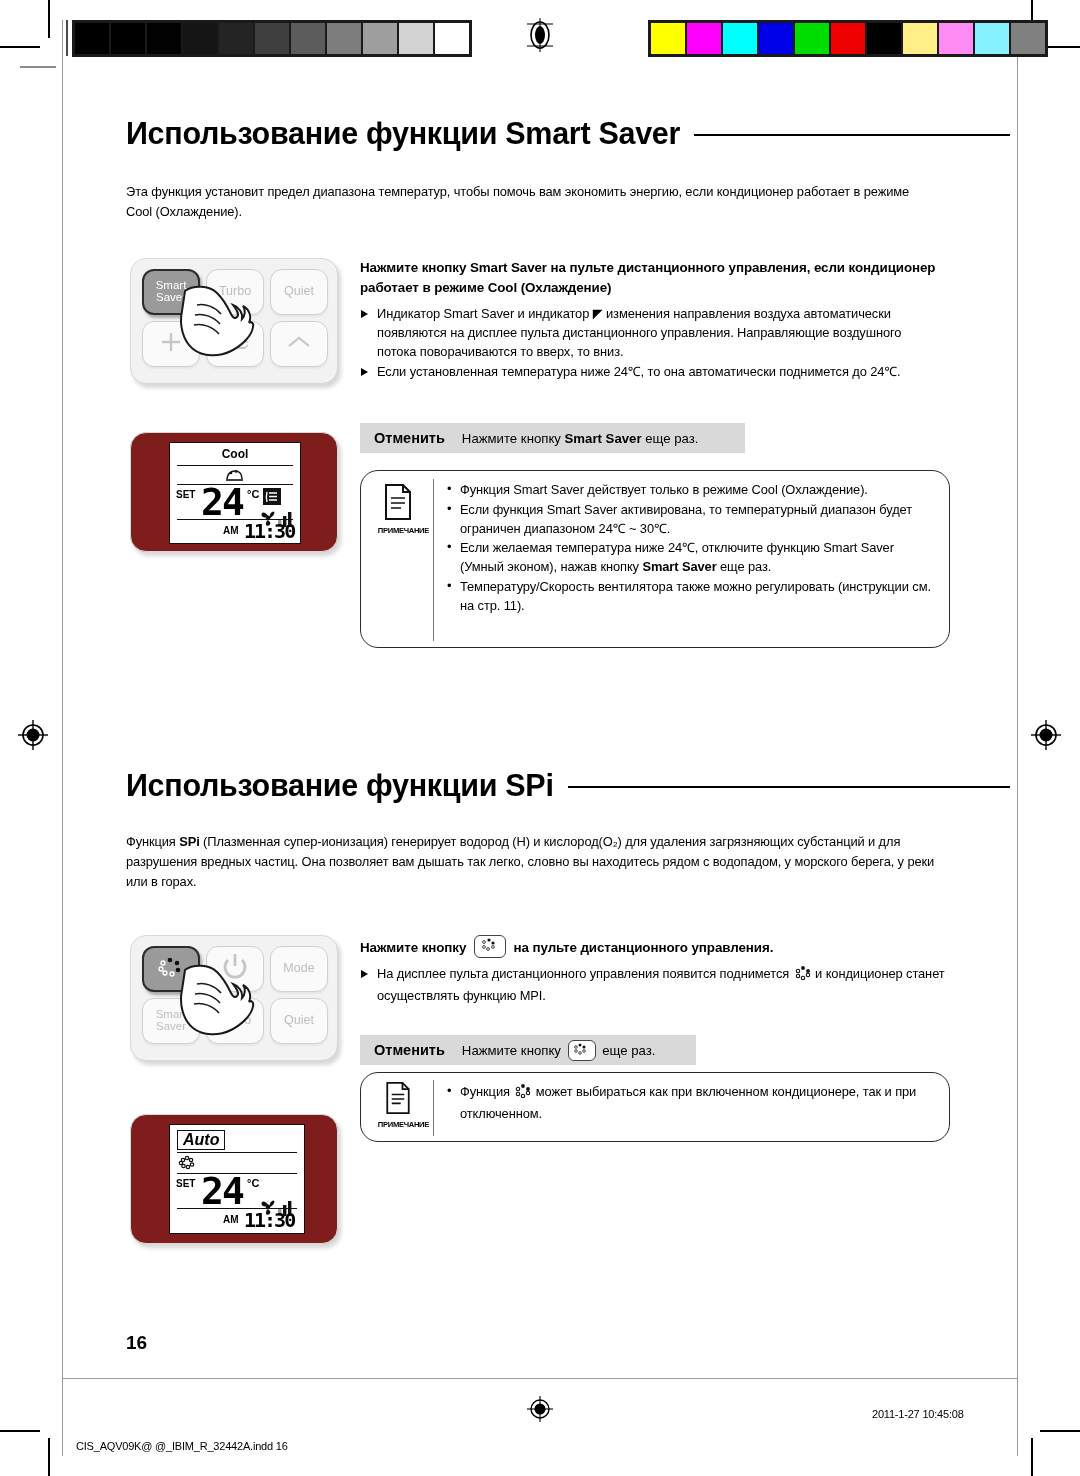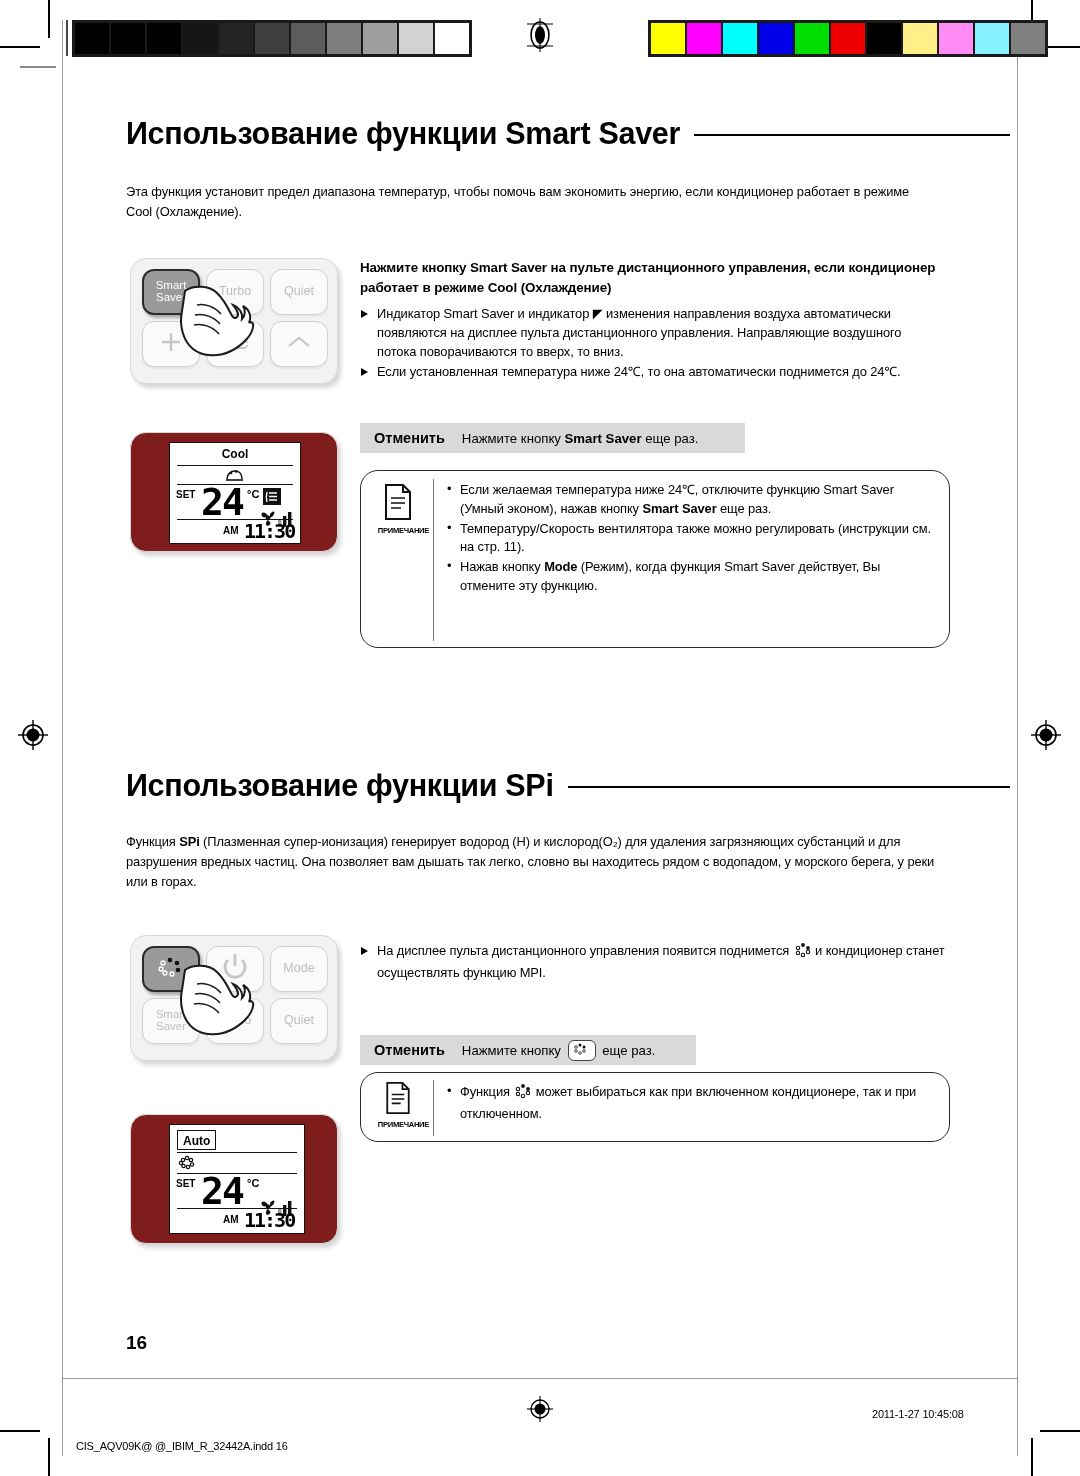--- a/index.html
+++ b/index.html
@@ -331,23 +331,24 @@
         <svg width="32" height="38" viewBox="0 0 32 38">
           <path d="M4 2 H21 L28 9 V36 H4 Z" fill="#fff" stroke="#111" stroke-width="2"></path>
           <path d="M21 2 V9 H28" fill="none" stroke="#111" stroke-width="2"></path>
           <path d="M9 15 H23 M9 20 H23 M9 25 H19" stroke="#111" stroke-width="1.7"></path>
         </svg>
       </span>
       <div class="cap">ПРИМЕЧАНИЕ</div>
     </div>
     <div class="notesep" style="left:72px;top:8px;height:162px;"></div>
     <ul class="note-list" id="ss-notes" style="left:84px;top:10px;width:492px;">
+        <li><span>Функция Smart Saver действует только в режиме Cool (Охлаждение).</span></li>
+        <li><span>Если функция Smart Saver активирована, то температурный диапазон будет ограничен диапазоном 24℃ ~ 30℃.</span></li>
         <li><span>Если желаемая температура ниже 24℃, отключите функцию Smart Saver (Умный эконом), нажав кнопку </span><b>Smart Saver</b><span> еще раз.</span></li>
         <li><span>Температуру/Скорость вентилятора также можно регулировать (инструкции см. на стр. 11).</span></li>
-        <li><span>Нажав кнопку </span><b>Mode</b><span> (Режим), когда функция Smart Saver действует, Вы отмените эту функцию.</span></li>
       </ul>
   </div>
 
   <div class="h1wrap" style="left:126px;top:770px;width:884px;">
     <div class="h1" id="spi-heading"><span>Использование функции </span><b>SPi</b></div>
     <div class="h1rule"></div>
   </div>
 
   <div class="intro" id="spi-intro" style="left:126px;top:832px;width:812px;"><span>Функция </span><b>SPi</b><span> (Плазменная супер-ионизация) генерирует водород (Н) и кислород(О₂) для удаления загрязняющих субстанций и для разрушения вредных частиц. Она позволяет вам дышать так легко, словно вы находитесь рядом с водопадом, у морского берега, у реки или в горах.</span></div>
 
@@ -402,21 +403,21 @@
           <path d="M22 34 C31 32 41 36 47 43" fill="none" stroke="#1a1a1a" stroke-width="1.6"></path>
           <path d="M21 44 C30 42 40 46 46 53" fill="none" stroke="#1a1a1a" stroke-width="1.6"></path>
         </svg>
       </div>
     </div>
   </div>
 
   <div class="lcdbox" style="position:absolute;left:130px;top:1078px;width:206px;height:128px;">
     <div class="lcd" style="left:38px;top:9px;width:134px;height:108px;">
       <div style="position:absolute;left:7px;top:5px;border:1.6px solid #111;padding:0 5px;">
-        <span class="lcdtxt" style="position:static;font-size:12px;">Auto</span>
+        <span class="lcdtxt" style="position:static;font-size:16px;font-style:italic;">Auto</span>
       </div>
       <div class="lcdline" style="left:7px;top:27px;width:120px;"></div>
       <div style="position:absolute;left:8px;top:30px;">
         <svg width="18" height="16" viewBox="0 0 18 16">
           <circle cx="5" cy="5" r="1.7" fill="none" stroke="#111" stroke-width="1.2"></circle>
           <circle cx="9" cy="3" r="1.7" fill="none" stroke="#111" stroke-width="1.2"></circle>
           <circle cx="13" cy="5" r="1.7" fill="none" stroke="#111" stroke-width="1.2"></circle>
           <circle cx="14" cy="9.5" r="1.7" fill="none" stroke="#111" stroke-width="1.2"></circle>
           <circle cx="10" cy="12" r="1.7" fill="none" stroke="#111" stroke-width="1.2"></circle>
           <circle cx="5.5" cy="11" r="1.7" fill="none" stroke="#111" stroke-width="1.2"></circle>
@@ -445,20 +446,34 @@
         </svg>
       </div>
 
       <div class="lcdline" style="left:7px;top:83px;width:120px;"></div>
       <div class="lcdtxt" style="left:53px;top:89px;font-size:10px;font-weight:bold;">AM</div>
       <div class="seg" style="left:74px;top:83px;font-size:20px;">11:30</div>
     </div>
   </div>
 
   <div class="rc" style="left:360px;top:935px;width:590px;">
+    <div class="rc-title">
+      <span>Нажмите кнопку</span>
+      <span class="btn-ico" style="margin:0 4px;">
+        <svg width="26" height="18" viewBox="0 0 26 18" style="position:absolute;left:1px;top:0;">
+          <circle cx="8" cy="6" r="1.4" fill="none" stroke="#444" stroke-width="1"></circle>
+          <circle cx="13" cy="4" r="1.6" fill="#111"></circle>
+          <circle cx="17" cy="7" r="1.6" fill="#111"></circle>
+          <circle cx="17" cy="11" r="1.4" fill="none" stroke="#444" stroke-width="1"></circle>
+          <circle cx="12" cy="13" r="1.4" fill="none" stroke="#444" stroke-width="1"></circle>
+          <circle cx="8" cy="11" r="1.4" fill="none" stroke="#444" stroke-width="1"></circle>
+        </svg>
+      </span>
+      <span>на пульте дистанционного управления.</span>
+    </div>
     <ul class="tri-list" style="margin-top:7px;">
       <li>
         <span>На дисплее пульта дистанционного управления появится поднимется</span>
         <span class="inl-ico">
           <svg width="19" height="16" viewBox="0 0 19 16">
             <circle cx="5" cy="6" r="1.7" fill="none" stroke="#111" stroke-width="1.1"></circle>
             <circle cx="10" cy="3" r="1.9" fill="#111"></circle>
             <circle cx="15" cy="6" r="1.9" fill="#111"></circle>
             <circle cx="15" cy="10" r="1.7" fill="none" stroke="#111" stroke-width="1.1"></circle>
             <circle cx="10" cy="13" r="1.7" fill="none" stroke="#111" stroke-width="1.1"></circle>

